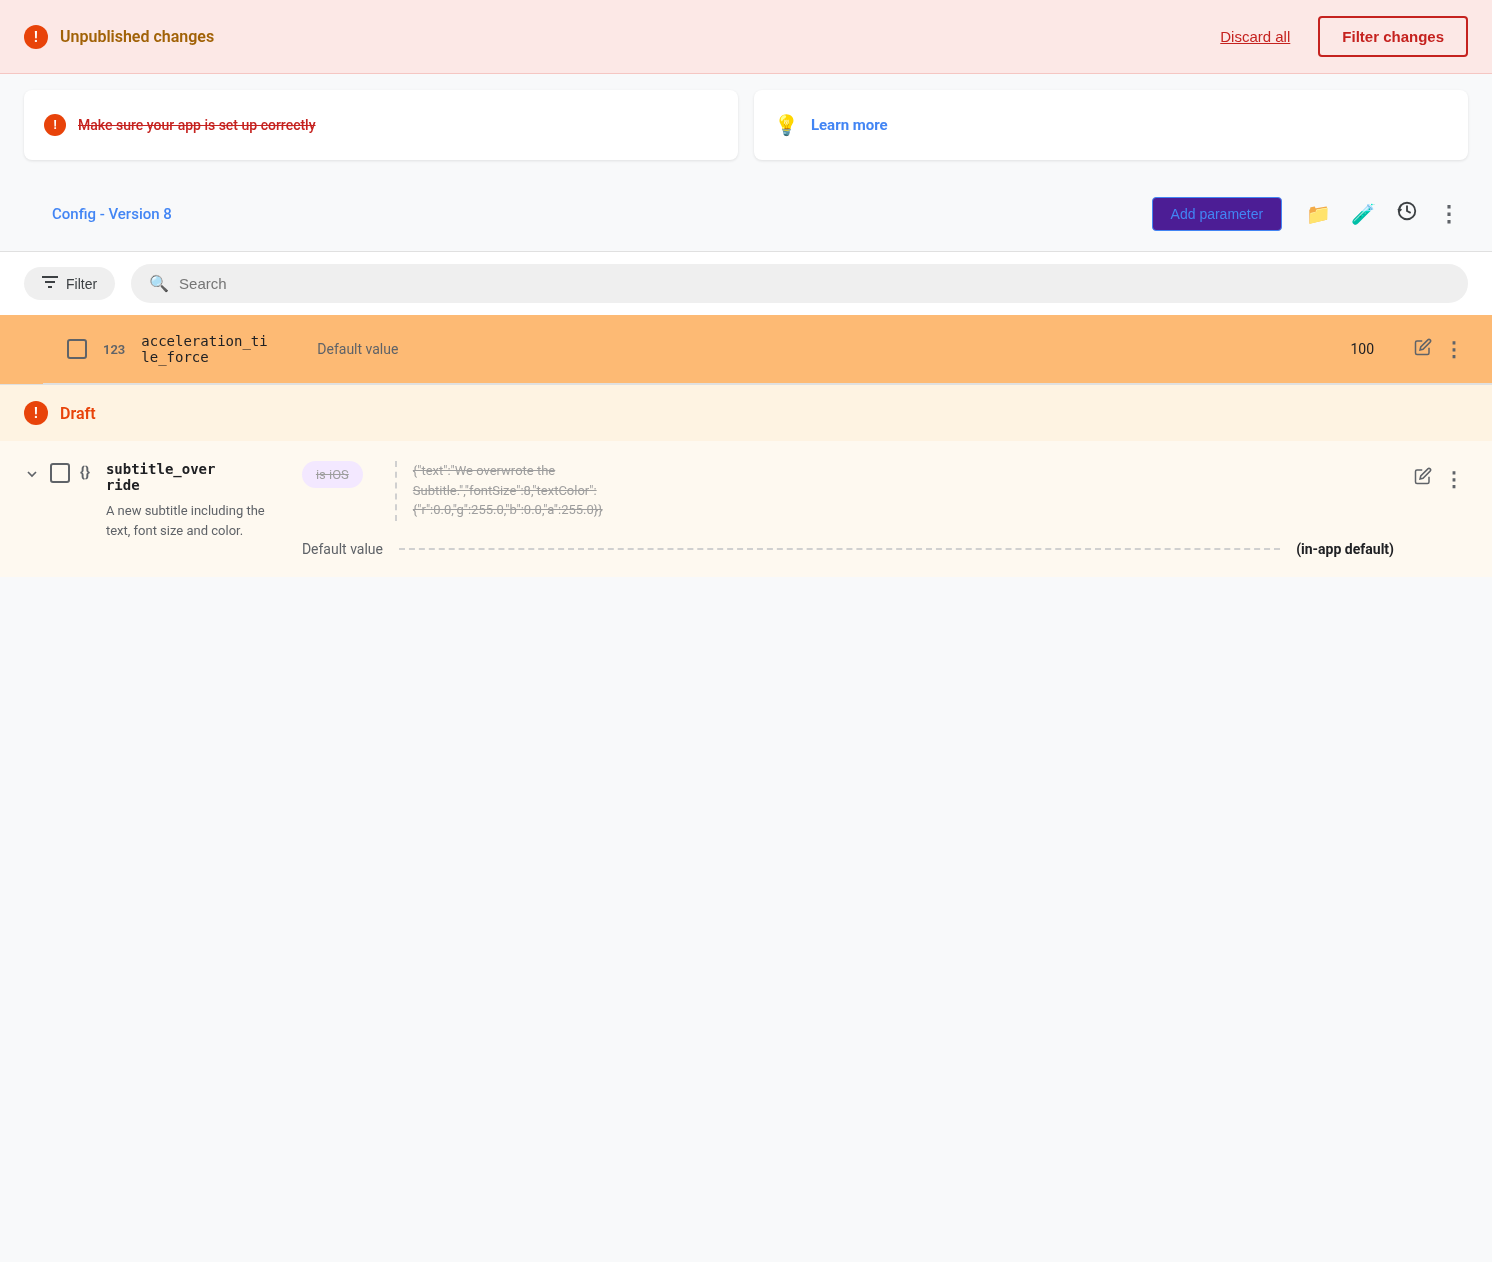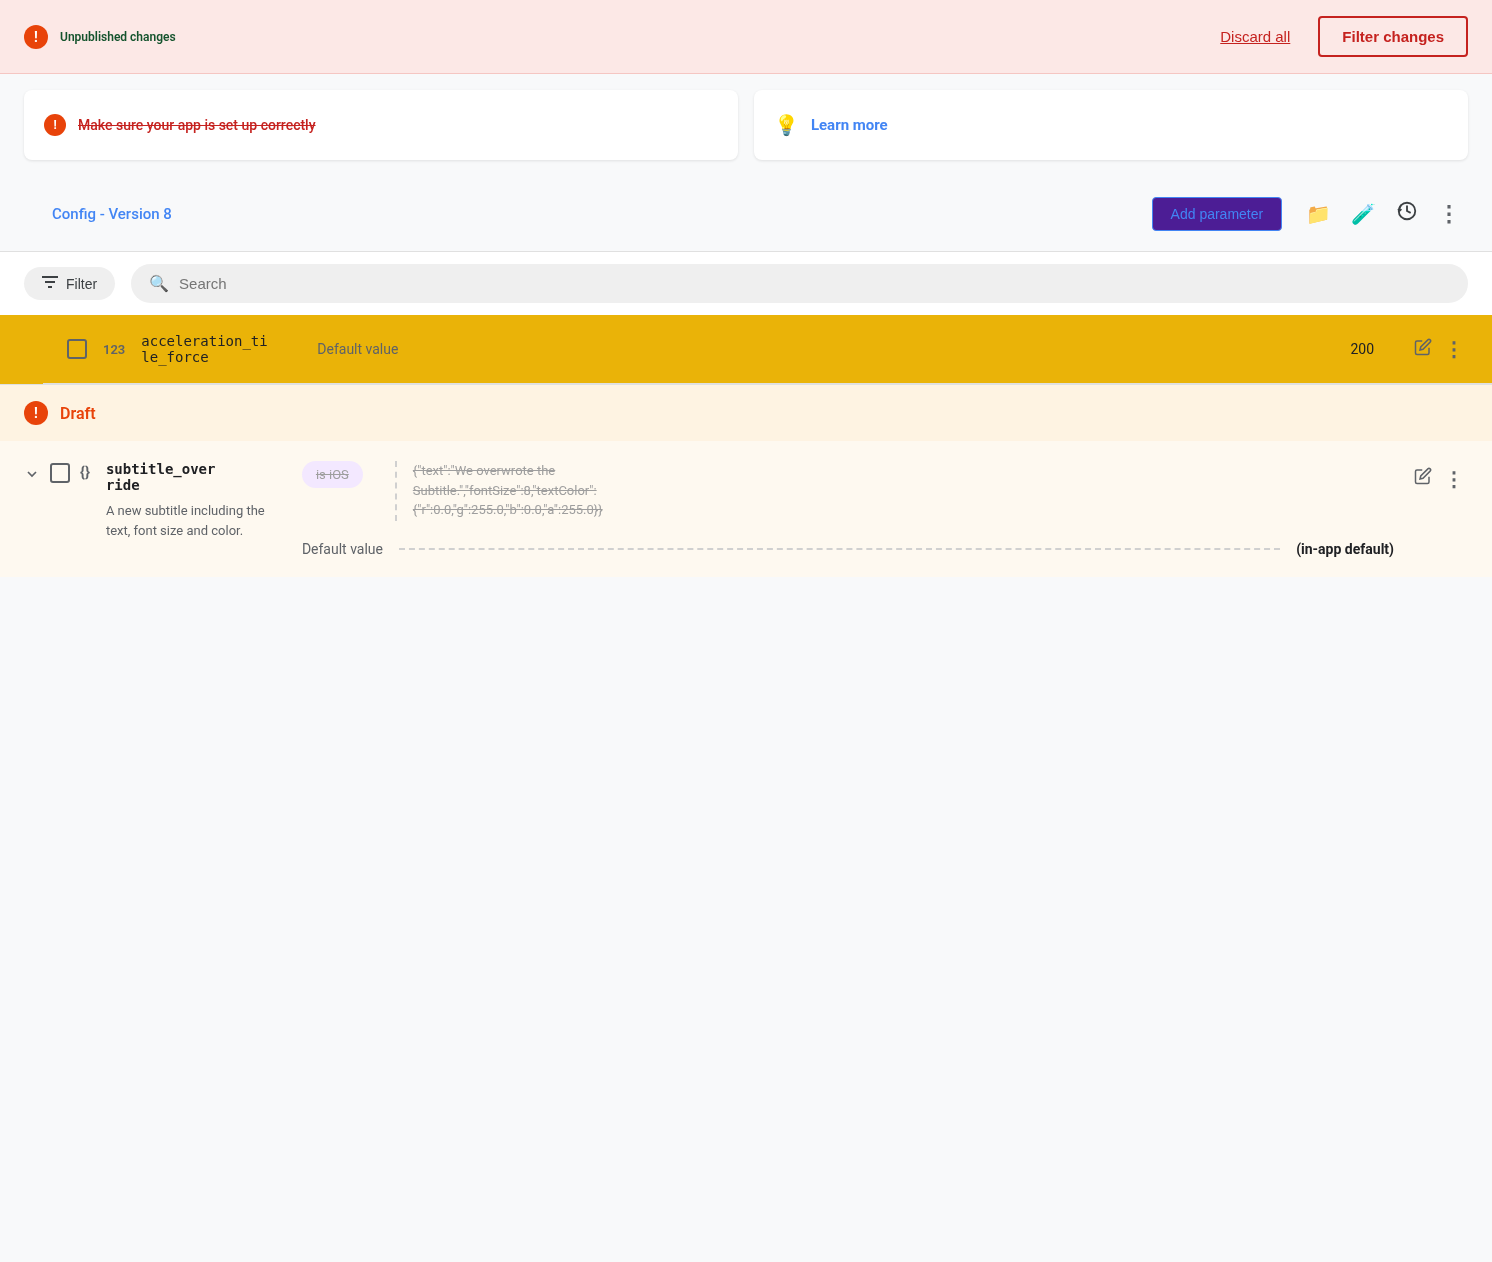--- a/index.html
+++ b/index.html
@@ -26,23 +26,23 @@
       background: #e8430a;
       color: white;
       display: flex;
       align-items: center;
       justify-content: center;
       font-weight: bold;
       font-size: 14px;
       flex-shrink: 0;
     }
     .banner-text {
-      color: #14532d;
+      color: #a16207;
       font-weight: 600;
-      font-size: 12px;
+      font-size: 16px;
       flex: 1;
     }
     .discard-all-btn {
       color: #c5221f;
       font-weight: 500;
       font-size: 15px;
       background: none;
       border: none;
       cursor: pointer;
       padding: 8px 16px;
@@ -187,21 +187,21 @@
       background: none;
       border: none;
       outline: none;
       font-size: 15px;
       color: #5f6368;
       width: 100%;
     }
 
     
     .table-container {
-      background: #eab308;
+      background: #fdba74;
     }
     .table-row {
       display: flex;
       align-items: center;
       padding: 18px 24px;
       border-bottom: 1px solid #e0e0e0;
       gap: 16px;
       margin-left: 43px;
     }
     .checkbox {
@@ -448,21 +448,21 @@
       <span class="search-icon-text">🔍</span>
       <input class="search-input" type="text" placeholder="Search" style="">
     </div>
   </div>
 
   <div class="table-row">
     <div class="checkbox"></div>
     <span class="type-icon">123</span>
     <span class="param-name">acceleration_ti<br>le_force</span>
     <span class="default-value-label">Default value</span>
-    <span class="param-value">200</span>
+    <span class="param-value">100</span>
     <div class="row-actions">
       <button class="edit-icon-btn">
         <svg width="18" height="18" viewBox="0 0 24 24" fill="none" stroke="#5f6368" stroke-width="2">
           <path d="M11 4H4a2 2 0 0 0-2 2v14a2 2 0 0 0 2 2h14a2 2 0 0 0 2-2v-7"></path>
           <path d="M18.5 2.5a2.121 2.121 0 0 1 3 3L12 15l-4 1 1-4 9.5-9.5z"></path>
         </svg>
       </button>
       <button class="more-icon-btn">
         <span style="font-size:20px;font-weight:bold;">⋮</span>
       </button>

